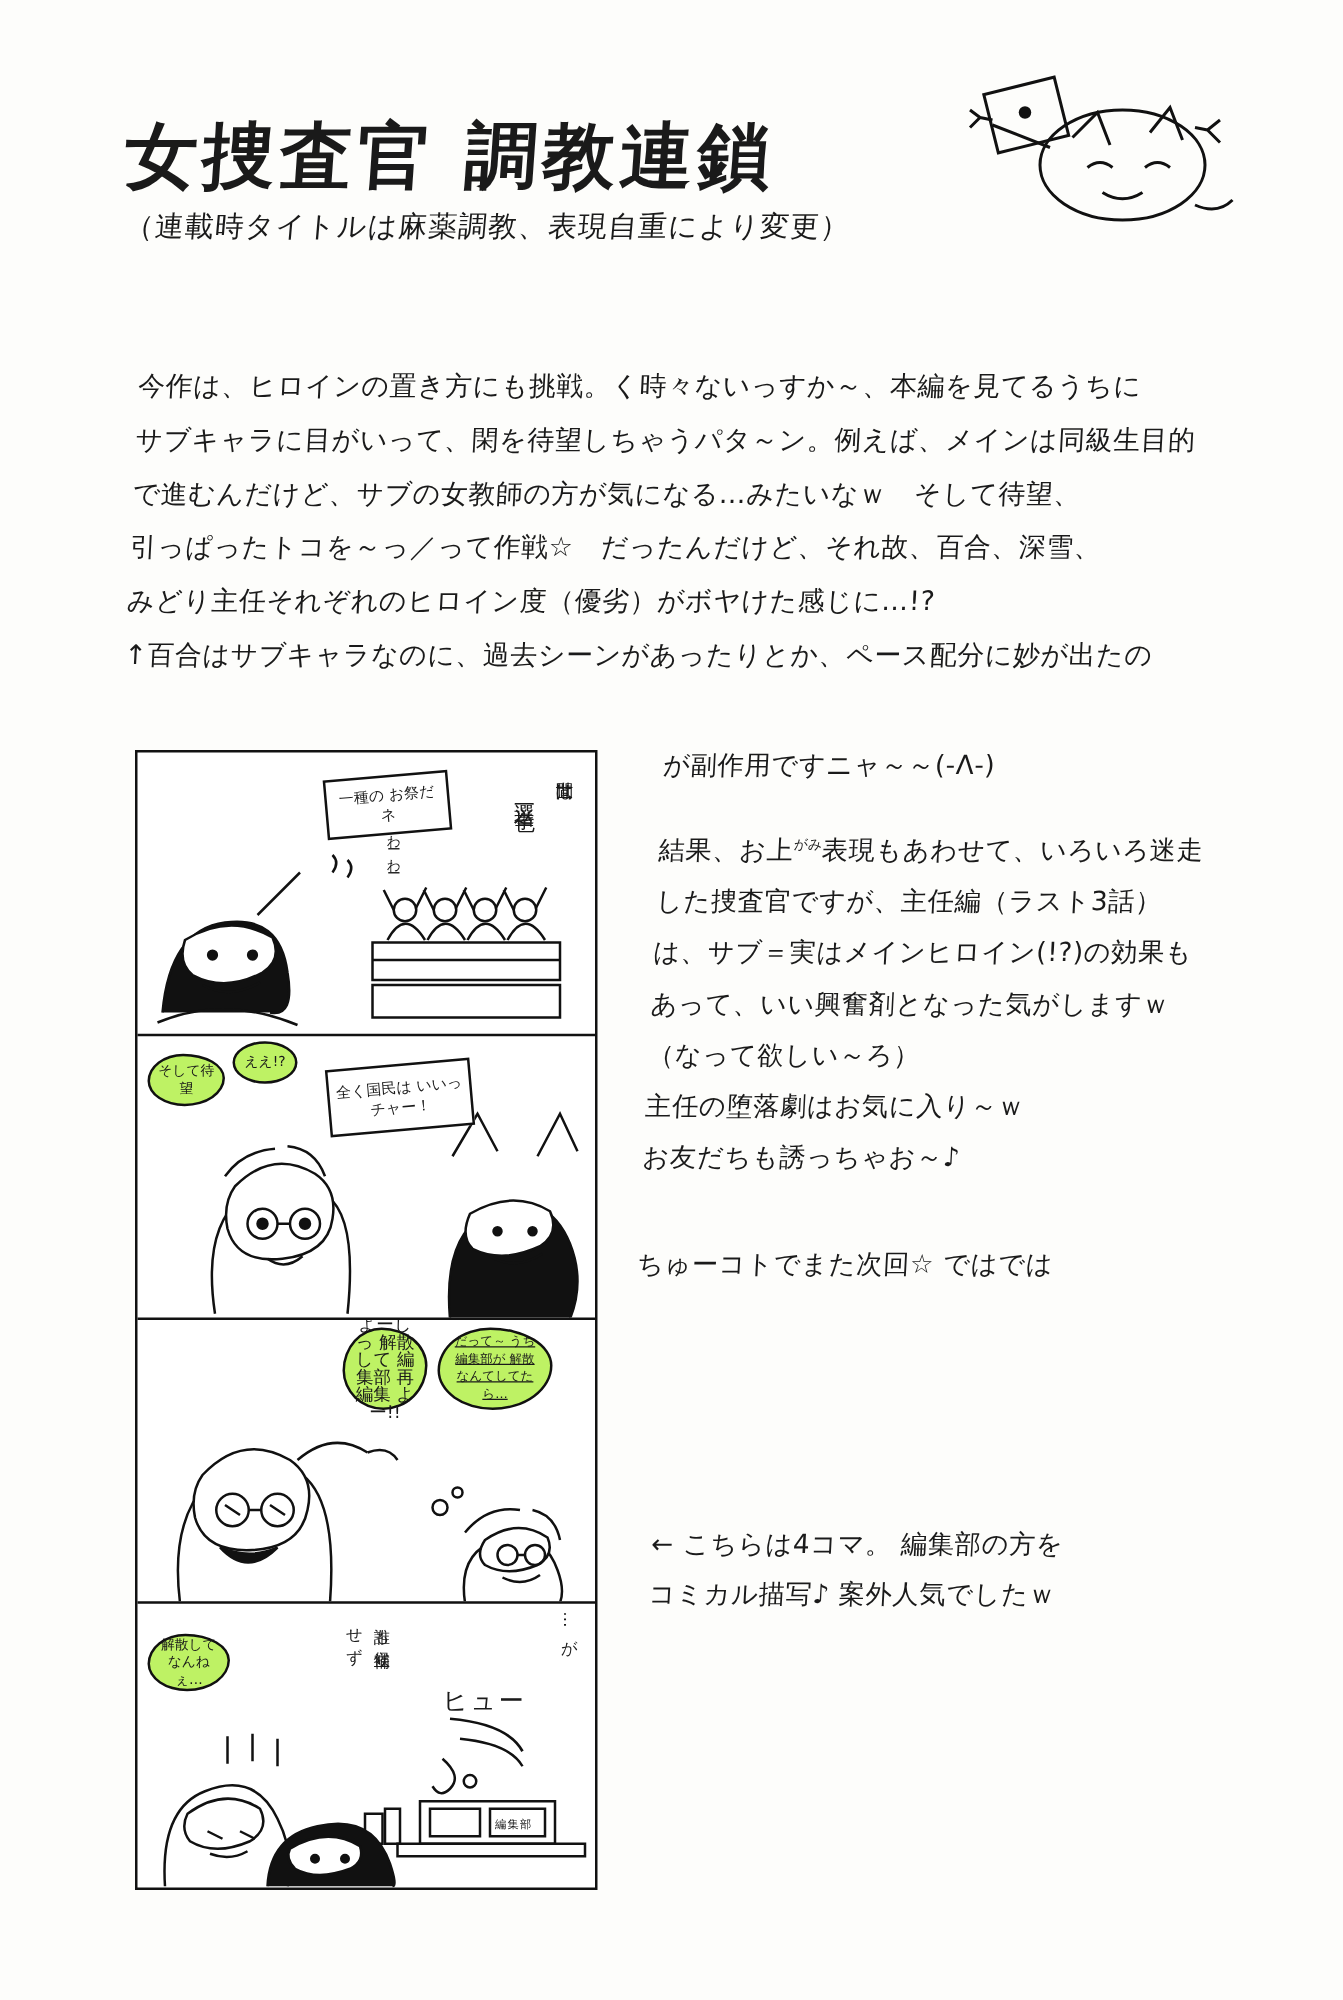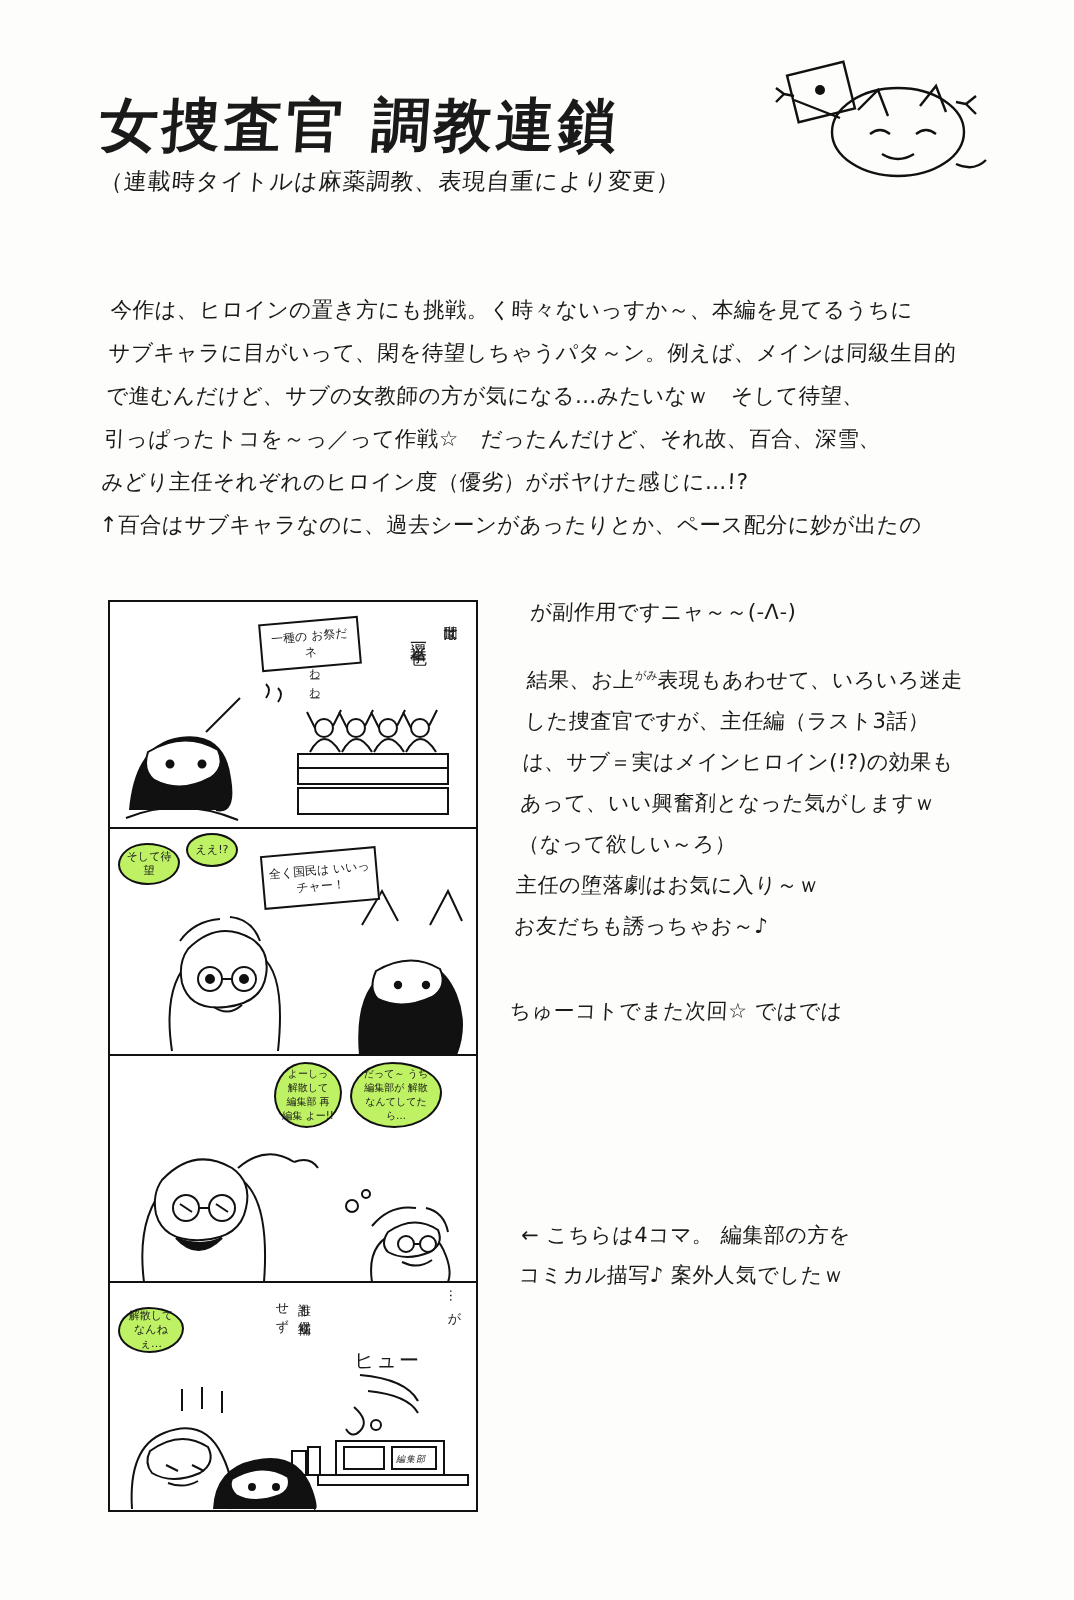--- a/index.html
+++ b/index.html
@@ -306,26 +306,26 @@
         <path d="M278 176 q26 -18 50 -2 q6 14 -8 22 q-24 10 -42 0 q-8 -8 0 -20 z" fill="#fff"></path>
         <circle cx="296" cy="188" r="8"></circle>
         <circle cx="318" cy="188" r="8"></circle>
         <path d="M304 188 h6"></path>
         <path d="M292 206 q16 8 30 -2"></path>
         <path d="M262 170 q18 -22 44 -18 M338 176 q-4 -20 -22 -24"></path>
 
         <circle cx="242" cy="150" r="6"></circle>
         <circle cx="256" cy="138" r="4"></circle>
       </svg>
-      <div class="bubble cloud" style="left:164px; top:6px; width:68px; height:66px; font-size:10px;">よーしっ
+      <div class="bubble cloud" style="left:164px; top:6px; width:68px; height:66px; font-size:14px;">よーしっ
 解散して
 編集部
 再編集
 よー!!</div>
-      <div class="bubble cloud" style="left:240px; top:6px; width:92px; height:66px; font-size:10px;">だって～
+      <div class="bubble cloud" style="left:240px; top:6px; width:92px; height:66px; font-size:10px;text-decoration:underline;">だって～
 うち
 編集部が 解散
 なんてしてたら…</div>
     </div>
 
     <div class="panel">
       <svg class="ink" width="366" height="228" viewBox="0 0 366 228" fill="none" stroke="#111" stroke-width="2">
 
         <path d="M22 226 q-4 -62 32 -76 q40 -16 58 22 q14 28 8 54"></path>
         <path d="M40 168 q30 -22 58 -4 q8 16 -8 26 q-28 12 -48 0 q-8 -10 -2 -22 z" fill="#fff"></path>
@@ -350,17 +350,17 @@
         <path d="M258 108 q40 4 50 22"></path>
         <path d="M244 124 q16 14 6 24 q-8 8 -14 -2"></path>
         <circle cx="266" cy="142" r="5"></circle>
       </svg>
       <div class="bubble cloud" style="left:8px; top:24px; width:66px; height:46px;">解散して
 なんねぇ…</div>
       <div class="vtext small" style="left:186px; top:10px; font-size:13px;">誰も立候補</div>
       <div class="vtext small" style="left:164px; top:10px; font-size:13px;">せず</div>
       <div class="vtext small" style="right:14px; top:6px; font-size:13px;">…が</div>
       <div style="position:absolute; left:244px; top:64px; font-size:20px; letter-spacing:2px;">ヒュー</div>
-      <div style="position:absolute; left:286px; top:170px; font-size:9px; letter-spacing:1px;font-style:italic;">編集部</div>
+      <div style="position:absolute; left:286px; top:170px; font-size:9px; letter-spacing:1px;">編集部</div>
     </div>
 
   </div>
 </div>
 
 </body></html>

